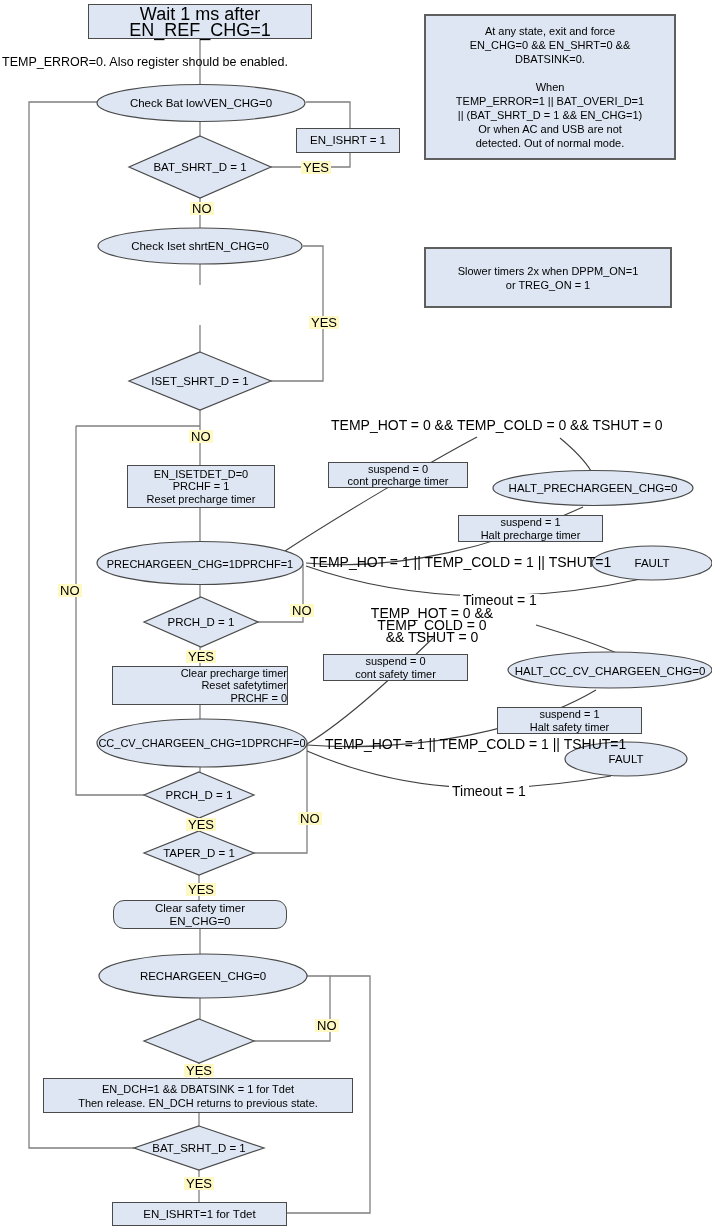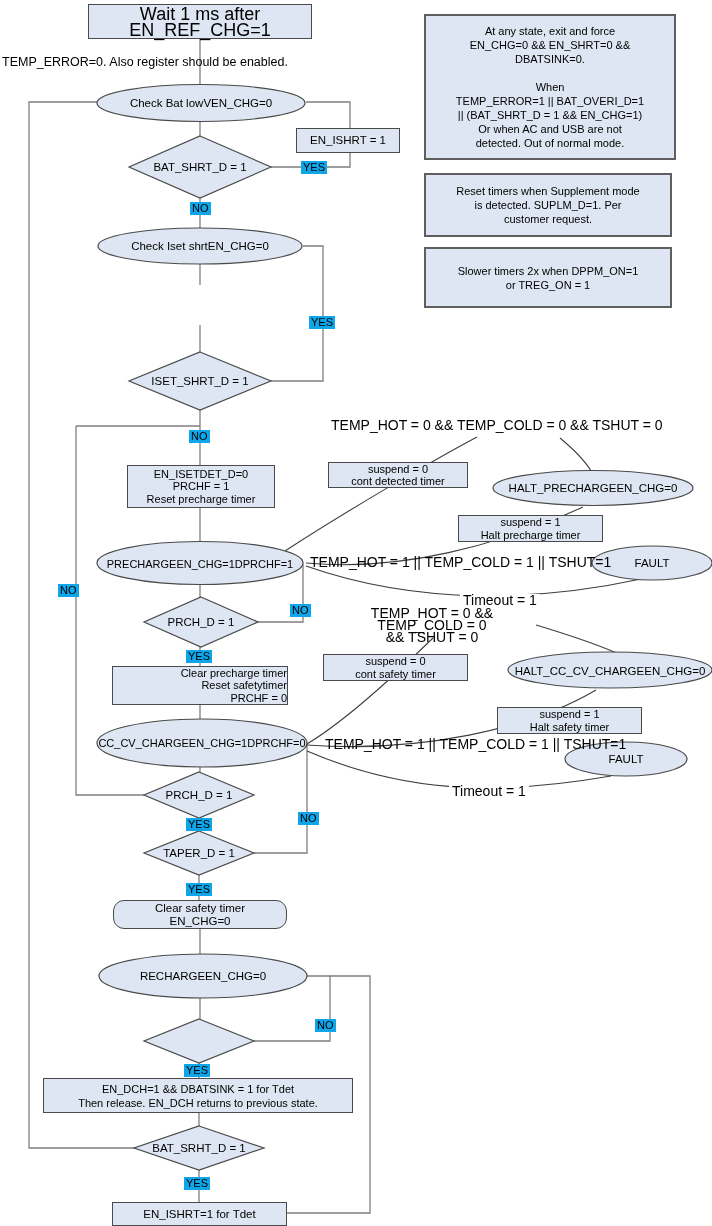--- a/index.html
+++ b/index.html
@@ -5,21 +5,21 @@
   html,body{margin:0;padding:0;background:#ffffff;}
   body{font-family:"Liberation Sans","DejaVu Sans",sans-serif;color:#000;}
   .canvas{position:relative;width:712px;height:1226px;background:#fff;overflow:hidden;}
   .wires{position:absolute;left:0;top:0;z-index:1;}
   .node{position:absolute;z-index:3;display:flex;flex-direction:column;justify-content:center;
         align-items:center;text-align:center;font-size:11.5px;line-height:13px;}
   .rect{background:#dde6f2;border:1px solid #4a4a4a;}
   .big{font-size:18px;line-height:16px;}
   .etext{position:absolute;z-index:3;display:flex;flex-direction:row;justify-content:center;
          align-items:center;text-align:center;font-size:11.5px;line-height:13px;background:transparent;}
-  .lbl{position:absolute;z-index:4;background:#0ea5e9;padding:0 2px;font-size:11px;line-height:13px;white-space:nowrap;}
+  .lbl{position:absolute;z-index:4;background:#fef9c3;padding:0 2px;font-size:13px;line-height:13px;white-space:nowrap;}
   .cond{position:absolute;z-index:4;font-size:14px;line-height:12px;white-space:nowrap;}
   .condc{text-align:center;}
   .wbg{background:#fff;padding:0 3px;}
   .note{position:absolute;z-index:3;background:#dde6f2;border:2px solid #5f5f5f;display:flex;
         flex-direction:column;justify-content:center;text-align:center;
         font-size:11px;line-height:14px;}
   .note-line{min-height:14px;}
   .freetext{position:absolute;z-index:3;font-size:12.5px;white-space:nowrap;}
   .tight{line-height:12.5px;font-size:11px;}
 </style>
@@ -185,21 +185,21 @@
   <div class="etext" style="left:134px;top:1141px;width:130px;height:14px;">BAT_SRHT_D = 1</div>
   <div class="lbl" style="left:184px;top:1177px;">YES</div>
 
   <div class="node rect" style="left:112px;top:1202px;width:173px;height:22px;">
     <div>EN_ISHRT=1 for Tdet</div>
   </div>
 
   <div class="cond" style="left:331px;top:419px;">TEMP_HOT = 0 &amp;&amp; TEMP_COLD = 0 &amp;&amp; TSHUT = 0</div>
   <div class="node rect tight" style="left:328px;top:462px;width:138px;height:24px;">
     <div>suspend = 0</div>
-    <div>cont detected timer</div>
+    <div>cont precharge timer</div>
   </div>
   <div class="etext" style="left:493px;top:472px;width:200px;height:32px;line-height:15px;">
     <div>HALT_PRECHARGE</div>
     <div>EN_CHG=0</div>
   </div>
   <div class="node rect tight" style="left:458px;top:515px;width:143px;height:25px;">
     <div>suspend = 1</div>
     <div>Halt precharge timer</div>
   </div>
   <div class="cond" style="left:310px;top:556px;">TEMP_HOT = 1 || TEMP_COLD = 1 || TSHUT=1</div>
@@ -231,24 +231,19 @@
     <div class="note-line">EN_CHG=0 &amp;&amp; EN_SHRT=0 &amp;&amp;</div>
     <div class="note-line">DBATSINK=0.</div>
     <div class="note-line"></div>
     <div class="note-line">When</div>
     <div class="note-line">TEMP_ERROR=1 || BAT_OVERI_D=1</div>
     <div class="note-line">|| (BAT_SHRT_D = 1 &amp;&amp; EN_CHG=1)</div>
     <div class="note-line">Or when AC and USB are not</div>
     <div class="note-line">detected. Out of normal mode.</div>
   </div>
 
-  <div class="note" style="left:424px;top:173px;width:244px;height:60px;">
-    <div class="note-line">Reset timers when Supplement mode</div>
-    <div class="note-line">is detected. SUPLM_D=1. Per</div>
-    <div class="note-line">customer request.</div>
-  </div>
 
   <div class="note" style="left:424px;top:247px;width:244px;height:57px;">
     <div class="note-line">Slower timers 2x when DPPM_ON=1</div>
     <div class="note-line">or TREG_ON = 1</div>
   </div>
 
 </div>
 
 </body></html>

